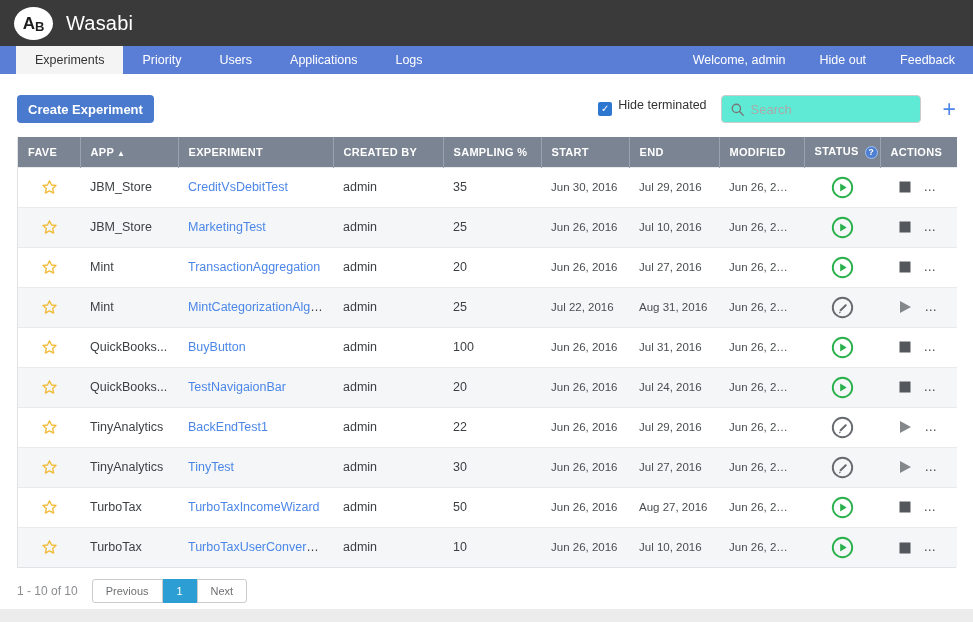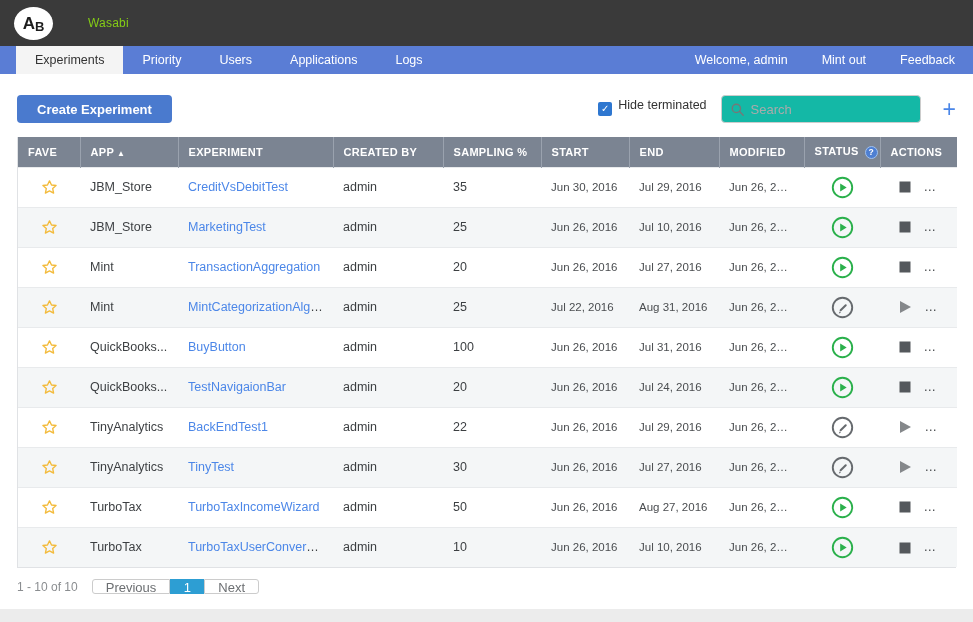--- a/index.html
+++ b/index.html
@@ -4,40 +4,40 @@
 <style>
   * { margin:0; padding:0; box-sizing:border-box; }
   html,body { width:973px; height:622px; }
   body { background:#fff; font-family:"Liberation Sans", sans-serif; position:relative; overflow:hidden; }
 
   
   .topbar { height:46px; background:#3a3a3a; display:flex; align-items:center; padding:0 14px; gap:13px; }
   .logo { width:39px; height:33px; background:#fff; border-radius:50%; display:flex; align-items:center; justify-content:center; color:#1d1d1d; font-weight:bold; flex:0 0 auto; }
   .logo .la { font-size:17px; line-height:1; }
   .logo .lb { font-size:13px; line-height:1; margin-top:7px; }
-  .brand { color:#84cc16; font-size:12px; letter-spacing:.2px;margin-left:22px; }
+  .brand { color:#ffffff; font-size:20px; letter-spacing:.2px; }
 
   
   .navbar { height:28px; background:#5a7dd5; display:flex; align-items:stretch; padding-left:16px; color:#fff; font-size:12.5px; }
   .tabs { display:flex; align-items:stretch; }
   .tab { display:flex; align-items:center; padding:0 19px; cursor:pointer; white-space:nowrap; }
   .tab.active { background:#f4f4f4; color:#333; }
   .nav-right { margin-left:auto; display:flex; align-items:center; padding-right:18px; }
   .nav-right .welcome { margin-right:34px; }
   .nav-right a { color:#fff; text-decoration:none; cursor:pointer; }
   .nav-right .signout { margin-right:34px; }
 
   
   .content { padding:0 17px; }
   .toolbar { display:flex; align-items:center; margin-top:21px; height:28px; }
-  .create-btn { background:#4a7ace; color:#fff; font-weight:bold; font-size:13px; border:none; border-radius:4px; padding:0 20px; height:28px; cursor:pointer; font-family:inherit; }
+  .create-btn { background:#4a7ace; color:#fff; font-weight:bold; font-size:13px; border:none; border-radius:4px; padding:0 11px; height:28px; cursor:pointer; font-family:inherit; }
   .toolbar-right { margin-left:auto; display:flex; align-items:center; }
   .chk { width:14px; height:14px; border-radius:2px; background:#2e77d0; display:inline-flex; align-items:center; justify-content:center; color:#fff; font-size:10px; line-height:1; cursor:pointer; }
   .chk-label { font-size:12.5px; color:#333; margin:0 14px 9px 6px; cursor:pointer; }
-  .searchbox { width:200px; height:28px; border:1px solid #ccc; border-radius:4px; background:#14b8a6; display:flex; align-items:center; padding:0 8px; gap:6px; }
+  .searchbox { width:200px; height:28px; border:1px solid #ccc; border-radius:4px; background:#5eead4; display:flex; align-items:center; padding:0 8px; gap:6px; }
   .searchbox input { border:none; outline:none; flex:1; font-size:13px; color:#333; font-family:inherit; background:transparent; min-width:0; }
   .searchbox input::placeholder { color:#aaa; }
   .plus { color:#4a86e8; font-size:23px; font-weight:400; margin-left:22px; cursor:pointer; line-height:1; }
 
   
   .table-wrap { margin-top:14px; border:1px solid #e0e2e5; border-top:none; }
   table { width:100%; border-collapse:collapse; table-layout:fixed; }
   thead th { background:#7b8492; color:#fff; font-size:11px; font-weight:bold; text-align:left; height:30px; padding:0 10px; letter-spacing:.3px; border-right:1px solid #9aa2ae; white-space:nowrap; }
   thead th:last-child { border-right:none; }
   thead th.c-samp { }
@@ -52,21 +52,21 @@
   td.c-status { text-align:center; }
   .exp-link { color:#4c87e8; text-decoration:none; cursor:pointer; }
   .star-btn, .act-btn { background:none; border:none; padding:0; cursor:pointer; display:inline-flex; align-items:center; justify-content:center; vertical-align:middle; }
   .st { display:inline-flex; vertical-align:middle; }
   td.c-actions { text-align:center; }
   td.c-actions .act-btn { margin:0 9px; }
 
   
   .pager { display:flex; align-items:center; justify-content:flex-start; margin-top:11px; gap:0; }
   .range { font-size:12px; color:#8a8d90; margin-right:14px; }
-  .pg-btn { height:15px; min-width:40px; padding:0 13px; background:#fff; border:1px solid #ccc; color:#6c6f72; font-size:13px; cursor:pointer; font-family:inherit; }
+  .pg-btn { height:24px; min-width:40px; padding:0 13px; background:#fff; border:1px solid #ccc; color:#6c6f72; font-size:11px; cursor:pointer; font-family:inherit; }
   .pg-prev { border-radius:3px 0 0 3px; }
   .pg-page { background:#2d9ed3; border-color:#2d9ed3; color:#fff; min-width:34px; padding:0; }
   .pg-next { border-radius:0 3px 3px 0; }
 
   .bottom-strip { position:absolute; left:0; bottom:0; width:100%; height:13px; background:#ececec; }
 </style>
 </head>
 <body>
 
 <header class="topbar">
@@ -84,21 +84,21 @@
   <div class="tab">Priority</div>
 
   <div class="tab">Users</div>
 
   <div class="tab">Applications</div>
 
   <div class="tab">Logs</div>
 </div>
   <div class="nav-right">
     <span class="welcome">Welcome, admin</span>
-    <a class="signout">Mint out</a>
+    <a class="signout">Hide out</a>
     <a>Feedback</a>
   </div>
 </nav>
 
 <main class="content">
 
   <div class="toolbar">
     <button class="create-btn">Create Experiment</button>
     <div class="toolbar-right">
       <span class="chk">

